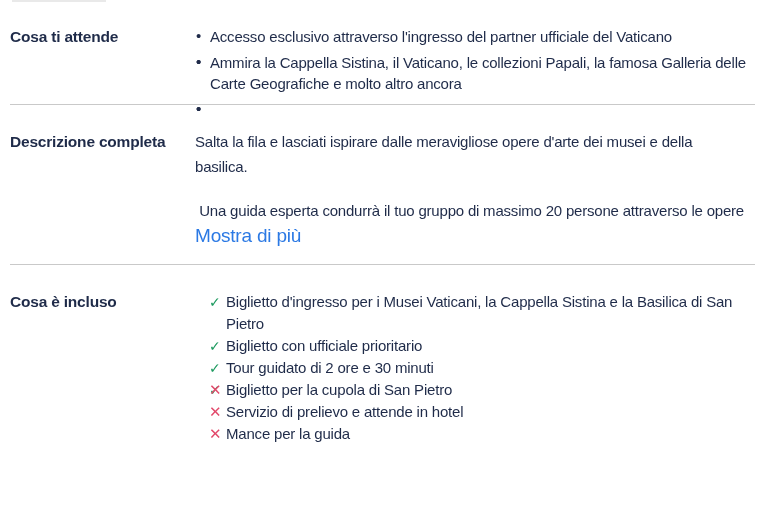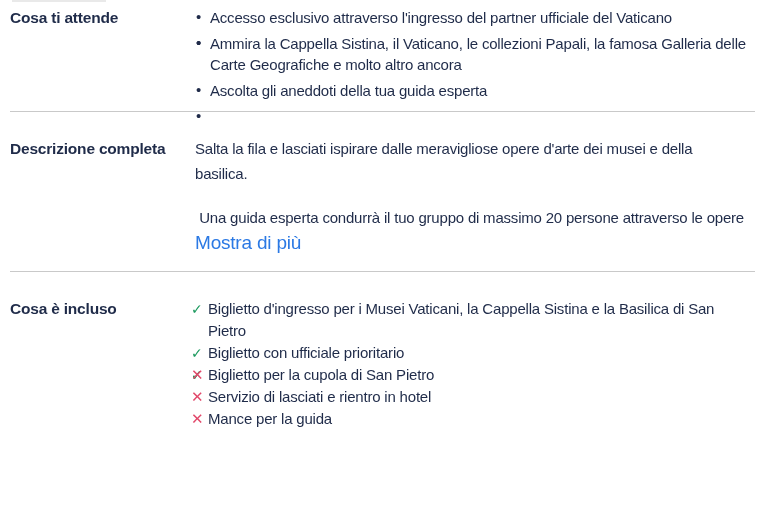--- a/index.html
+++ b/index.html
@@ -39,21 +39,21 @@
     min-width: 0;
   }
   h3.sec-heading {
     margin: 0;
     font-size: 15.5px;
     font-weight: 700;
     letter-spacing: -0.2px;
     color: #1f2b49;
   }
   
-  .sec-highlights { padding-top: 7px; }
+  .sec-highlights { padding-top: 26px; }
   .sec-highlights .sec-heading { line-height: 21px; }
   ul.highlights {
     list-style: none;
     margin: 0;
     padding: 0;
     font-size: 15px;
     line-height: 21px;
     letter-spacing: -0.2px;
   }
   ul.highlights li {
@@ -89,21 +89,21 @@
     display: inline-block;
     margin-left: 5px;
     font-size: 19px;
     line-height: 25px;
     letter-spacing: -0.2px;
     color: #2b79e4;
     text-decoration: none;
     cursor: pointer;
   }
   
-  .sec-included { padding-top: 26px; }
+  .sec-included { padding-top: 26px; gap: 18px; }
   .sec-included .sec-heading { line-height: 22px; }
   ul.inclusions {
     list-style: none;
     margin: 0;
     padding: 0;
     font-size: 15px;
     line-height: 22px;
     letter-spacing: -0.2px;
   }
   ul.inclusions li {
@@ -146,21 +146,20 @@
         </li>
         <li>
           <span class="bullet">•</span>
         </li>
         <li>
           <span class="bullet">•</span>
           <span>Ammira la Cappella Sistina, il Vaticano, le collezioni Papali, la famosa Galleria delle Carte Geografiche e molto altro ancora</span>
         </li>
         <li>
           <span class="bullet">•</span>
-          <span>Ascolta gli aneddoti della tua guida esperta</span>
         </li>
         <li>
           <span class="bullet">•</span>
         </li>
       </ul>
     </div>
   </div>
 
   <hr class="divider divider-1">
 
@@ -186,31 +185,32 @@
         <li>
           <span class="mark-icon mark-check">✓</span>
           <span>Biglietto d'ingresso per i Musei Vaticani, la Cappella Sistina e la Basilica di San Pietro</span>
         </li>
         <li>
           <span class="mark-icon mark-check">✓</span>
           <span>Biglietto con ufficiale prioritario</span>
         </li>
         <li>
           <span class="mark-icon mark-check">✓</span>
+          <span>Tour guidato di 2 ore e 30 minuti</span>
         </li>
         <li>
           <span class="mark-icon mark-check">✓</span>
         </li>
         <li>
           <span class="mark-icon mark-cross">✕</span>
           <span>Biglietto per la cupola di San Pietro</span>
         </li>
         <li>
           <span class="mark-icon mark-cross">✕</span>
-          <span>Servizio di lasciati e rientro in hotel</span>
+          <span>Servizio di prelievo e attende in hotel</span>
         </li>
         <li>
           <span class="mark-icon mark-cross">✕</span>
           <span>Mance per la guida</span>
         </li>
       </ul>
     </div>
   </div>
 
 </div>

